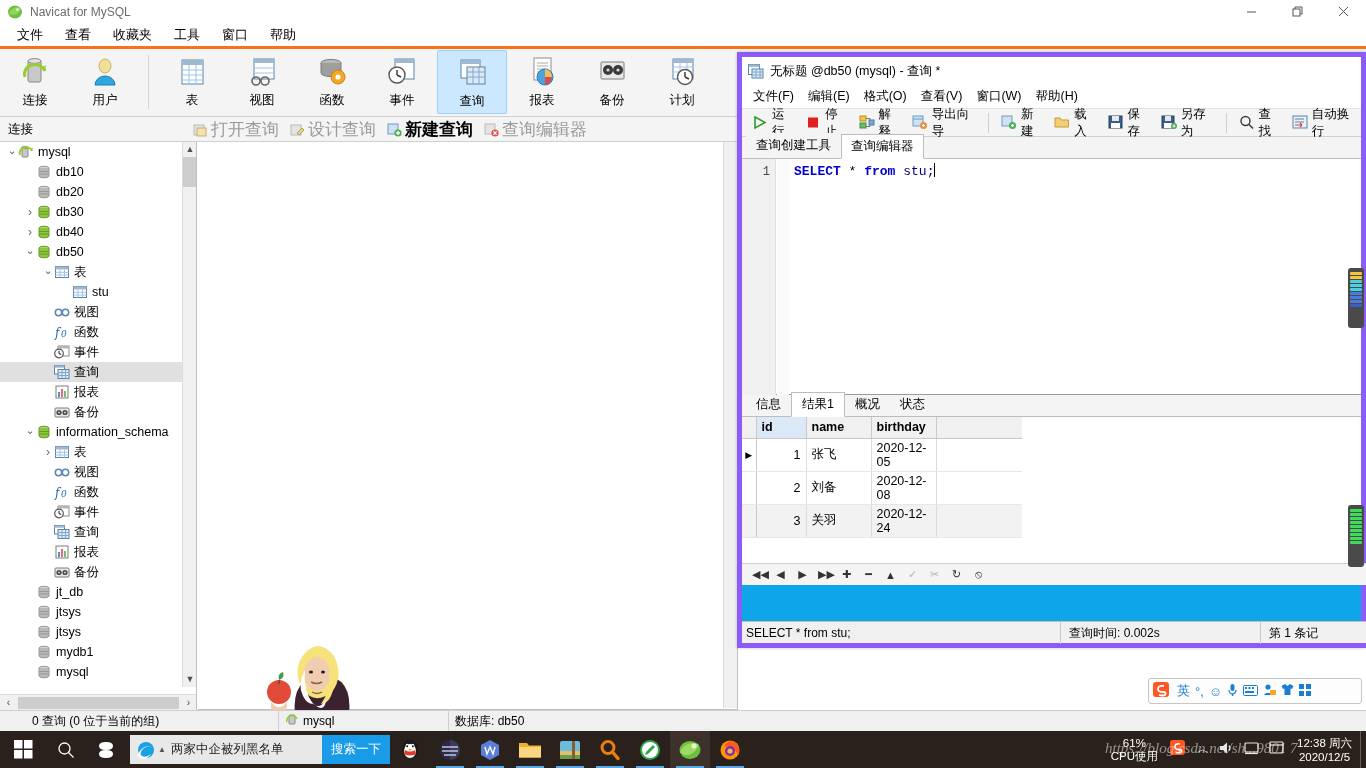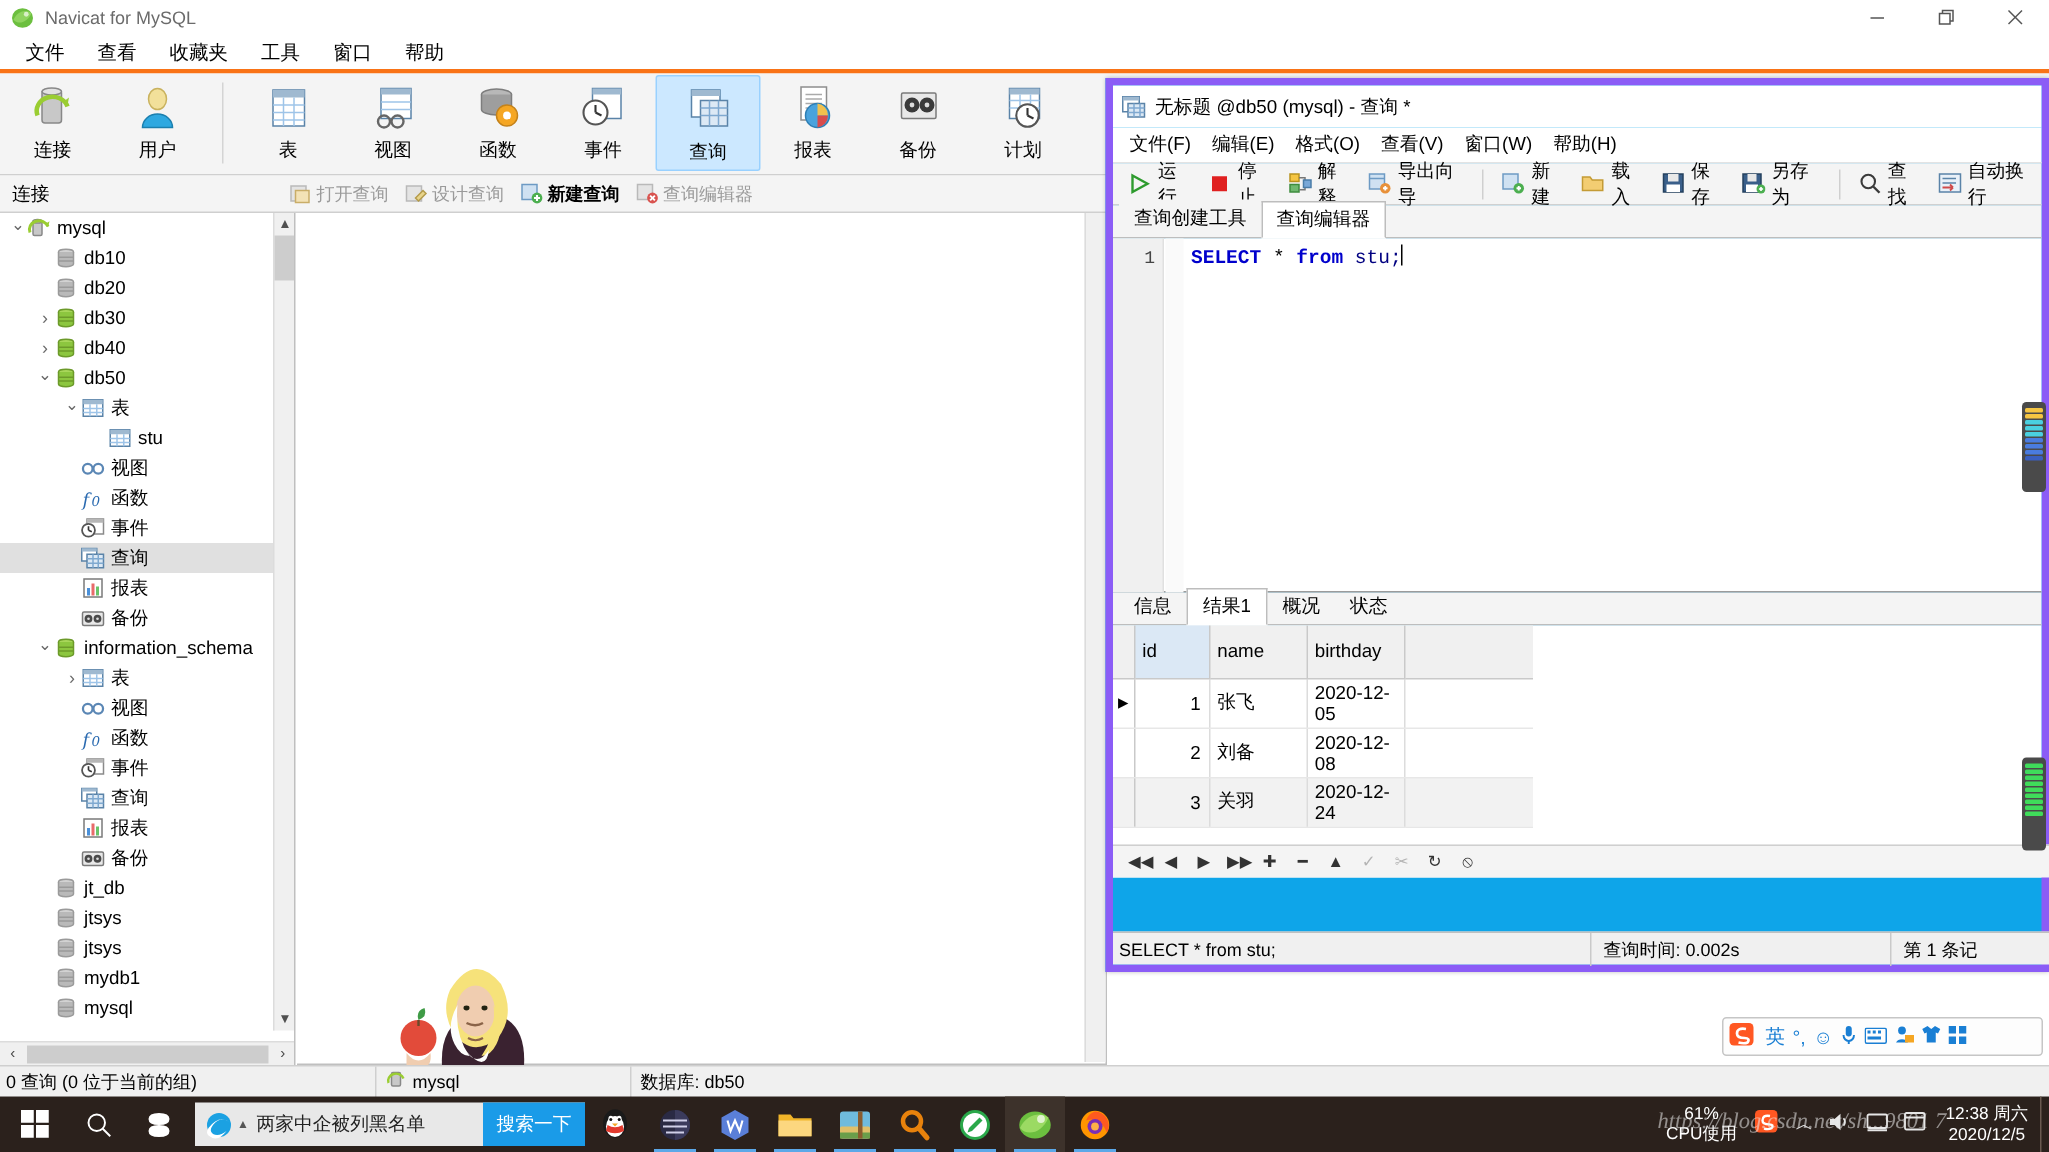--- a/index.html
+++ b/index.html
@@ -42,21 +42,21 @@
   .tbitem.active { background:#cce8ff; border:1px solid #99d1ff; border-radius:2px; }
   .tbitem .lbl { font-size:12.5px; margin-top:3px; color:#000; }
   .tbicon { width:38px; height:34px; position:relative; }
 
   .connbar {
     position:absolute; left:0; top:117px; width:1366px; height:25px;
     background:#f4f4f4; border-bottom:1px solid #cfcfcf; display:flex; align-items:center;
   }
   .connbar .conn-label { margin-left:8px; font-size:12.5px; }
   .connbar .acts { margin-left:160px; display:flex; align-items:center; gap:11px; }
-  .act { display:flex; align-items:center; gap:3px; font-size:12px; color:#9a9a9a; }
+  .act { display:flex; align-items:center; gap:3px; font-size:17px; color:#9a9a9a; }
   .act.enabled { color:#000; font-weight:bold; }
   .act .i { width:15px; height:14px; position:relative; }
 
   
   .sidebar {
     position:absolute; left:0; top:142px; width:197px; height:568px;
     background:#fff; border-right:1px solid #bfbfbf; overflow:hidden;
   }
   .tree { position:absolute; left:0; top:0; width:183px; height:545px; overflow:hidden; }
   .node {
@@ -78,20 +78,21 @@
   .content-panel {
     position:absolute; left:198px; top:142px; width:540px; height:568px;
     background:#fff; border:1px solid #bfbfbf; border-left:none; border-top:none;
   }
   .content-vsb { position:absolute; right:0; top:0; width:14px; height:566px; background:#f0f0f0; border-left:1px solid #dcdcdc;}
 
   .statusbar {
     position:absolute; left:0; top:710px; width:1366px; height:21px;
     background:#f0f0f0; border-top:1px solid #cfcfcf; display:flex; align-items:center;
     font-size:12px;
+    padding-left:28px;
   }
   .statusbar .s1 { width:250px; padding-left:4px; }
   .statusbar .s2 { width:170px; border-left:1px solid #cfcfcf; padding-left:6px; display:flex; align-items:center; gap:4px; height:21px;}
   .statusbar .s3 { border-left:1px solid #cfcfcf; padding-left:6px; height:21px; line-height:21px; flex:1;}
 
   
   .qwin {
     position:absolute; left:737px; top:52px; width:629px; height:596px;
     background:#0ea5e9; border:5px solid #8b5cf6; box-shadow:0 0 3px rgba(0,0,0,.25);
   }
@@ -120,21 +121,21 @@
   .caret { display:inline-block; width:1px; height:14px; background:#000; vertical-align:-2px;}
 
   .rtabs { height:22px; display:flex; align-items:flex-end; background:#f4f4f4; padding-left:4px; border-bottom:1px solid #bdbdbd;}
   .rtab { padding:3px 10px; font-size:12.5px; }
   .rtab.active { background:#fff; border:1px solid #bdbdbd; border-bottom:1px solid #fff; position:relative; top:1px;}
 
   .grid { position:relative; height:168px; background:#fff; }
   table.rg { border-collapse:collapse; font-size:12.5px; }
   table.rg th {
     background:#f0f0f0; border:1px solid #c9c9c9; border-top:none; border-left:none;
-    font-weight:normal; text-align:left; padding:2px 5px; height:35px;
+    font-weight:bold; text-align:left; padding:2px 5px; height:21px;
   }
   table.rg th.keycol { background:#dbe8f5; }
   table.rg th.rowmark { width:14px; padding:0; background:#f0f0f0; }
   table.rg td { border-right:1px solid #dcdcdc; border-bottom:1px solid #e7e7e7; padding:2px 5px; height:22px; }
   table.rg td.num { text-align:right; }
   table.rg tr.alt td { background:#f2f2f2; }
   table.rg td.mark { width:14px; background:#fff; text-align:center; color:#000; font-size:9px; padding:0; border-right:1px solid #c9c9c9;}
 
   .gridnav { position:absolute; left:0; bottom:0; width:627px; height:22px; background:#f4f4f4; border-top:1px solid #cfcfcf; display:flex; align-items:center; padding-left:10px; gap:9px;}
   .navbtn { font-size:11px; color:#333; width:13px; text-align:center; }

